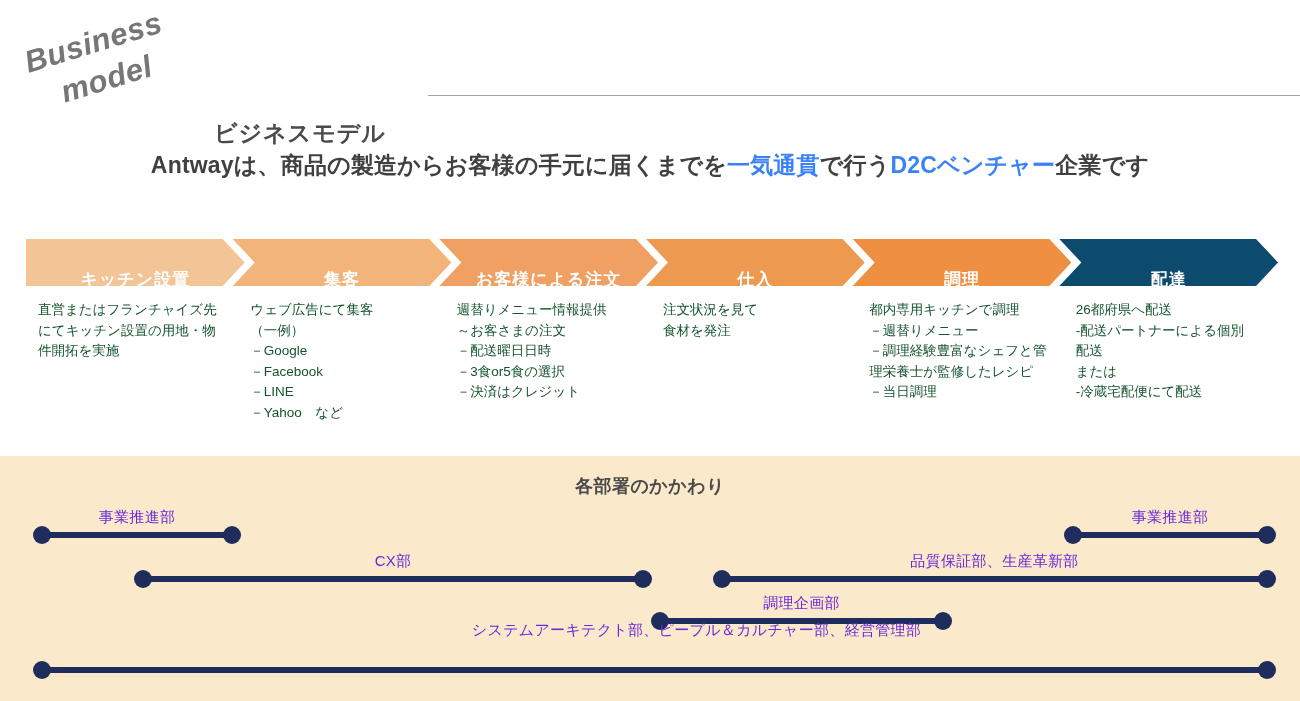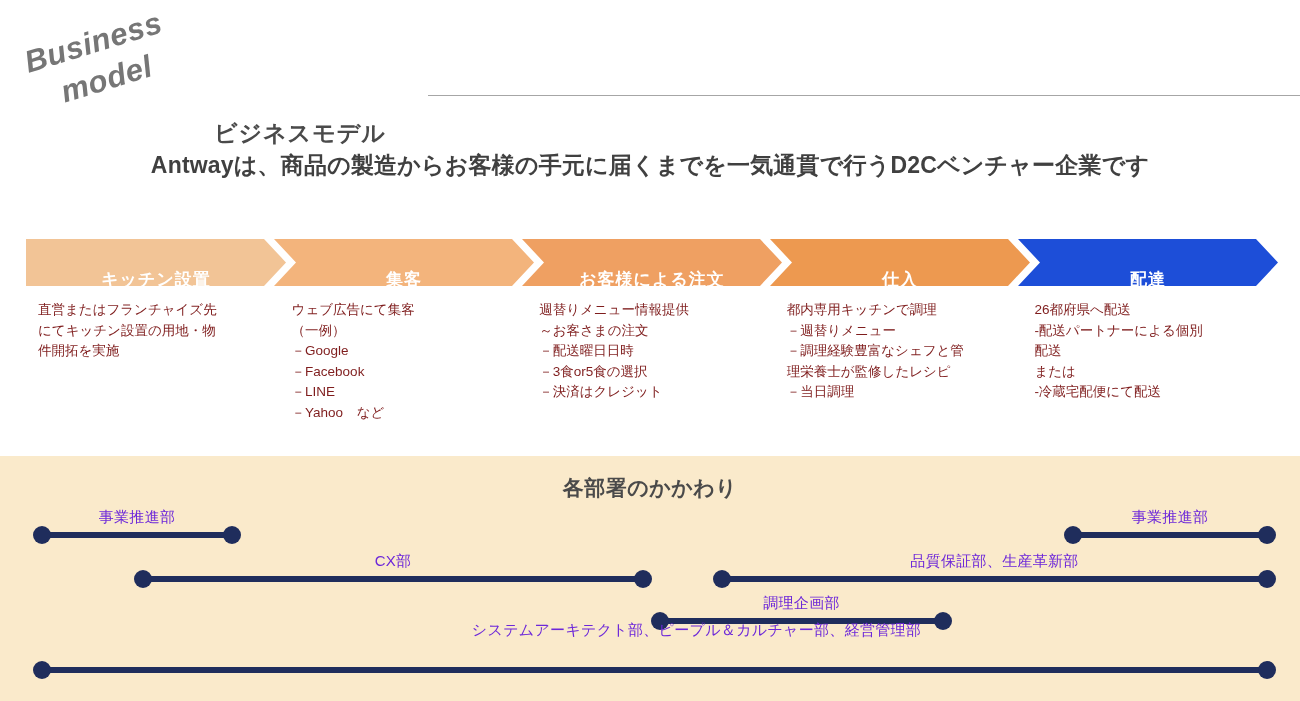--- a/index.html
+++ b/index.html
@@ -30,21 +30,21 @@
     position:absolute;left:428px;top:95px;right:0;height:0;
     border-top:1.4px solid #a6a6a6;
   }
 
   
   #headline{
     position:absolute;left:0;right:0;top:150px;
     text-align:center;font-size:23px;font-weight:700;color:#404040;
     letter-spacing:.2px;white-space:nowrap;
   }
-  #headline .hl{color:#404040;}
+  #headline .hl{color:#3b82f6;}
 
   
   #chevron-band{
     position:absolute;left:26px;top:239px;width:1252px;height:47px;
     display:flex;
   }
   .chev{
     position:relative;flex:1 1 0;height:47px;
     display:flex;align-items:center;justify-content:center;
     color:#ffffff;font-size:17px;font-weight:700;letter-spacing:1px;
@@ -59,33 +59,33 @@
   }
   .chev span{position:relative;z-index:2;margin-top:34px;}
 
   
   #desc-row{
     position:absolute;left:26px;top:300px;width:1256px;height:130px;
     display:flex;
   }
   .desc-col{
     flex:1 1 0;padding-right:18px;box-sizing:border-box;
-    font-size:13.5px;line-height:1.52;color:#7f1d1d;white-space:pre-line;
+    font-size:13.5px;line-height:1.52;color:#14532d;white-space:pre-line;
   }
   .desc-col:nth-child(1){padding-left:12px;}
   .desc-col:nth-child(2){padding-left:6px;}
 
   
   #relations-panel{
     position:absolute;left:0;top:456px;width:1300px;height:245px;
     background:#faeacb;
   }
   #relations-title{
     position:absolute;left:0;right:0;top:474px;text-align:center;
-    font-size:21px;font-weight:700;color:#4a4a4a;letter-spacing:.5px;
+    font-size:18px;font-weight:700;color:#4a4a4a;letter-spacing:.5px;
   }
 
   
   .bar{position:absolute;height:6px;background:#1f2d5c;border-radius:3px;}
   .bar .dot{
     position:absolute;top:50%;width:18px;height:18px;border-radius:50%;
     background:#1f2d5c;transform:translateY(-50%);
   }
   .bar .dot.left{left:-9px;}
   .bar .dot.right{right:-9px;}
@@ -115,40 +115,45 @@
     </div>
     <div class="chev" style="background: rgb(243, 180, 124);">
       <span>集客</span>
     </div>
     <div class="chev" style="background: rgb(239, 160, 98);">
       <span>お客様による注文</span>
     </div>
     <div class="chev" style="background: rgb(237, 153, 80);">
       <span>仕入</span>
     </div>
-    <div class="chev" style="background: #1d4ed8; text-align: center;">
+    <div class="chev" style="background: rgb(239, 143, 65);">
+      <span>調理</span>
+    </div>
+    <div class="chev" style="background: #0c4a6e; text-align: center;">
       <span>配達</span>
     </div>
   </div>
 
 <div id="desc-row">
     <div class="desc-col">直営またはフランチャイズ先
 にてキッチン設置の用地・物
 件開拓を実施</div>
     <div class="desc-col">ウェブ広告にて集客
 （一例）
 －Google
 －Facebook
 －LINE
 －Yahoo　など</div>
     <div class="desc-col">週替りメニュー情報提供
 ～お客さまの注文
 －配送曜日日時
 －3食or5食の選択
 －決済はクレジット</div>
+    <div class="desc-col">注文状況を見て
+食材を発注</div>
     <div class="desc-col">都内専用キッチンで調理
 －週替りメニュー
 －調理経験豊富なシェフと管
 理栄養士が監修したレシピ
 －当日調理</div>
     <div class="desc-col">26都府県へ配送
 -配送パートナーによる個別
 配送
 または
 -冷蔵宅配便にて配送</div>

